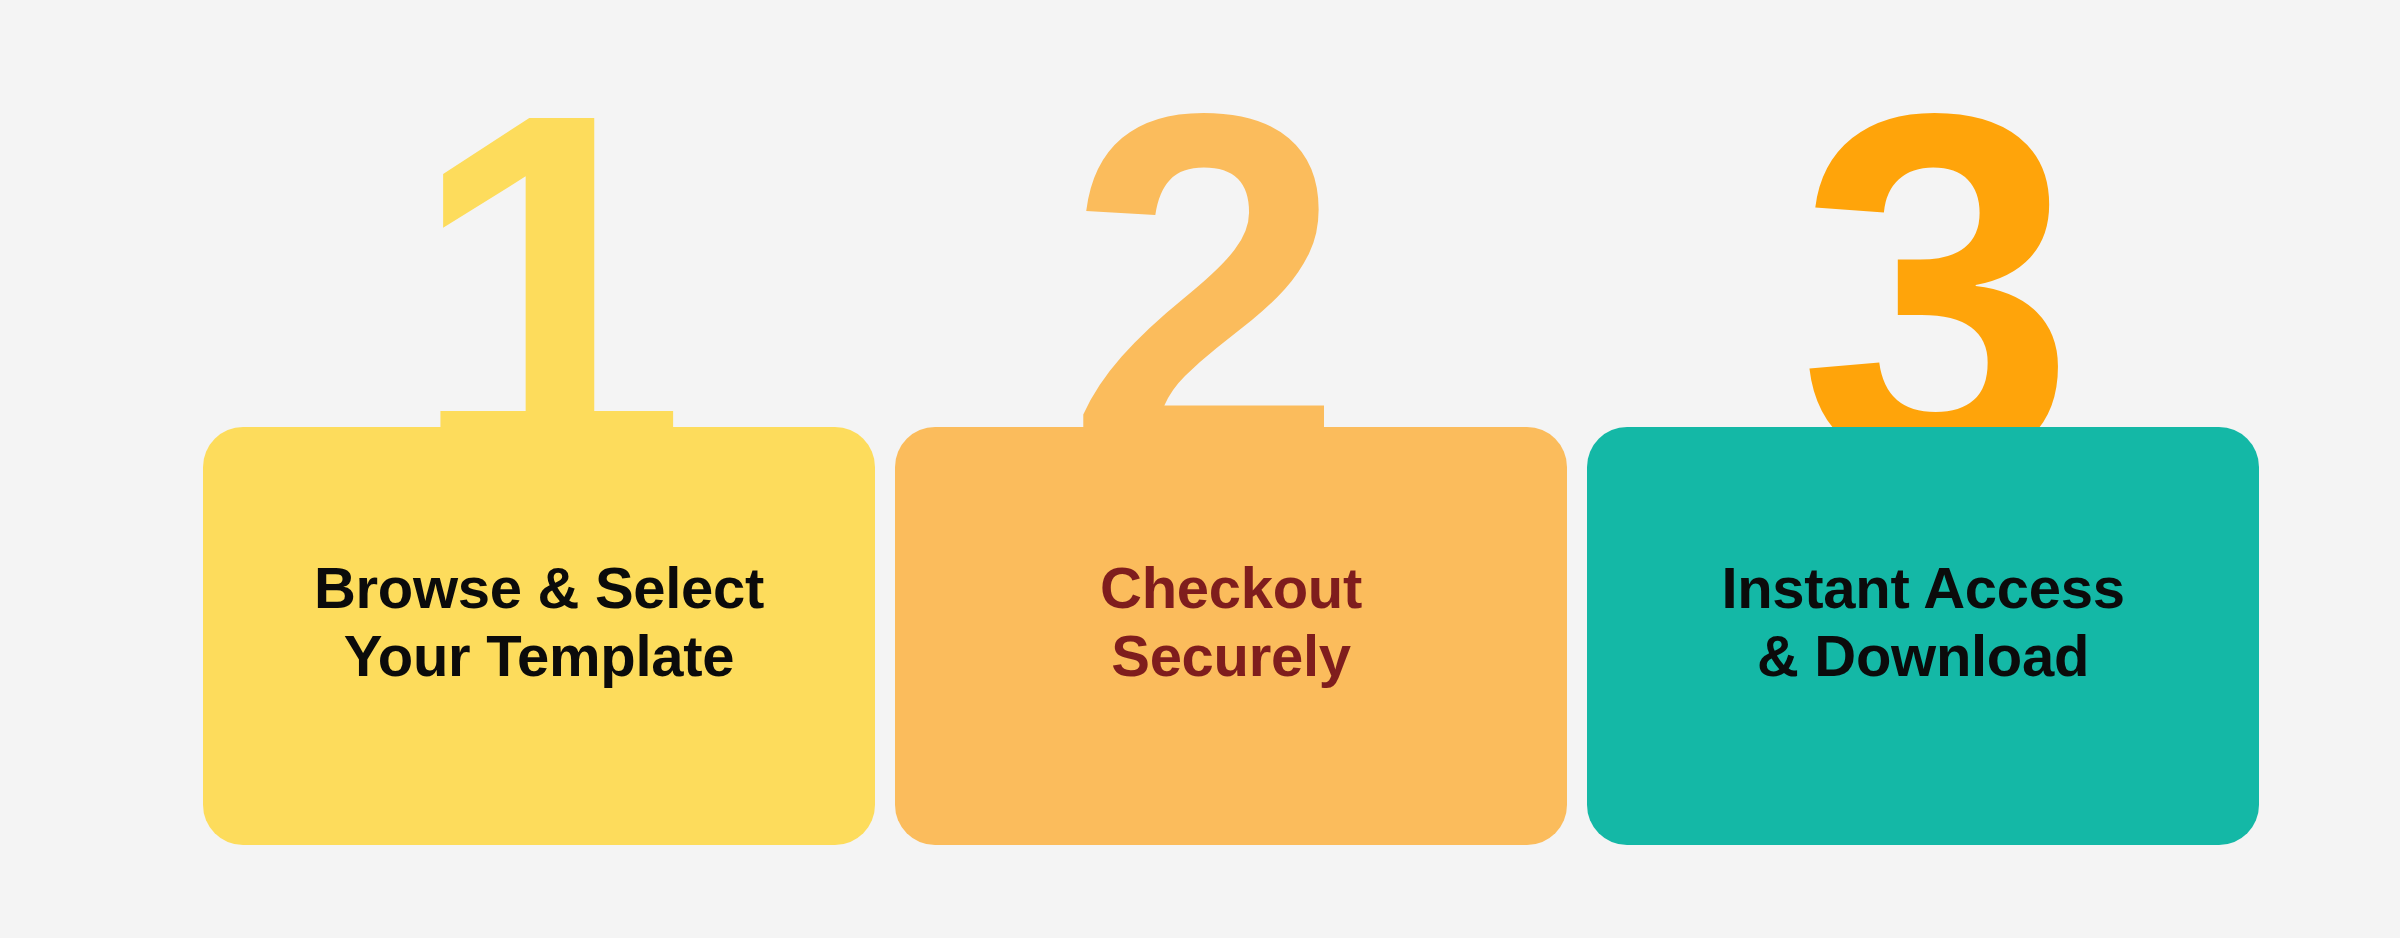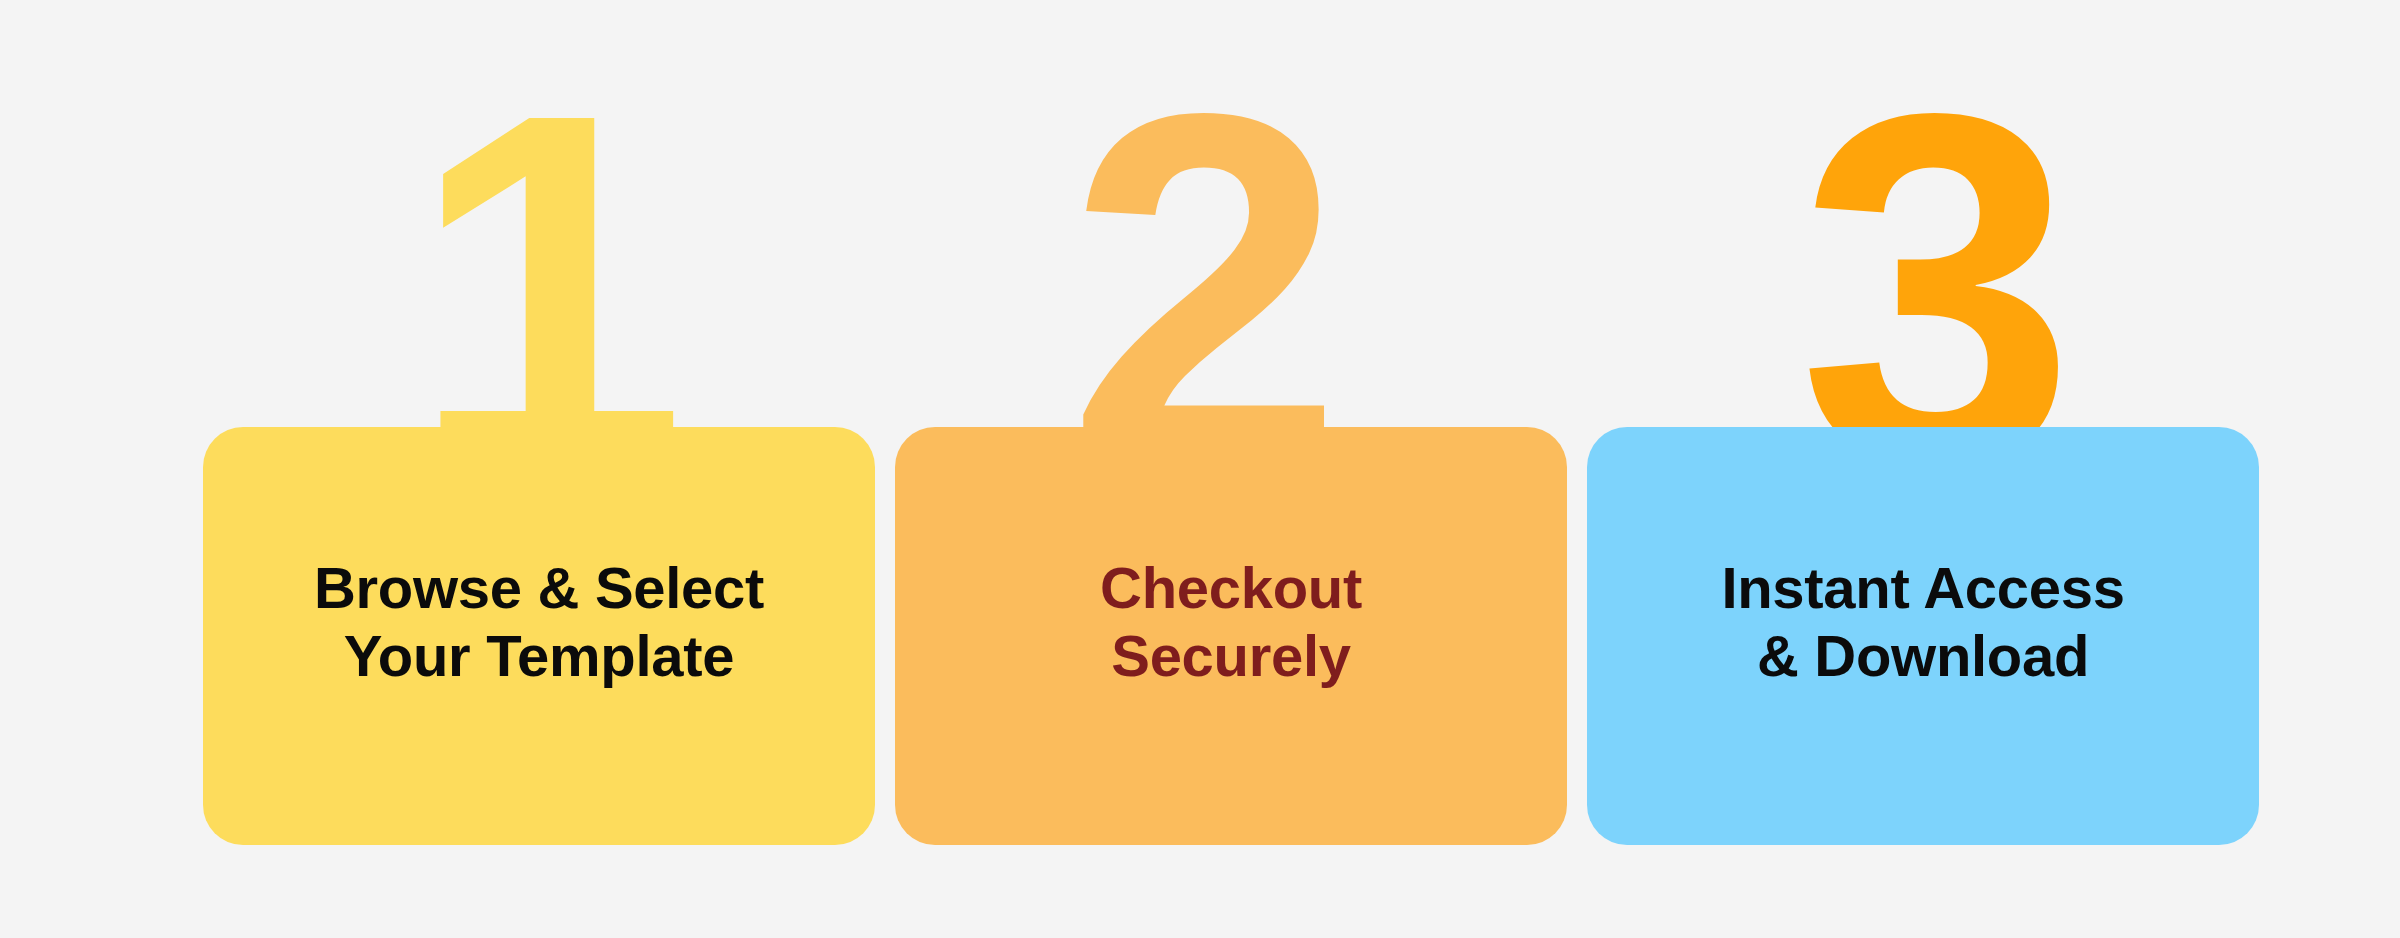--- a/index.html
+++ b/index.html
@@ -97,19 +97,19 @@
   <div class="step step--2">
     <div class="step-number" style="color: rgb(251, 188, 92);">2</div>
     <div class="step-card" style="background-color: rgb(251, 188, 92);">
       <div class="step-label" style="color: #7f1d1d;">Checkout
 Securely</div>
     </div>
   </div>
 
   <div class="step step--3">
     <div class="step-number" style="color: rgb(255, 164, 10);">3</div>
-    <div class="step-card" style="background-color: #7dd3fc;">
+    <div class="step-card" style="background-color: #14b8a6;">
       <div class="step-label" style="color: rgb(11, 11, 11);">Instant Access
 &amp; Download</div>
     </div>
   </div>
 
 </div>
 
 </body></html>

